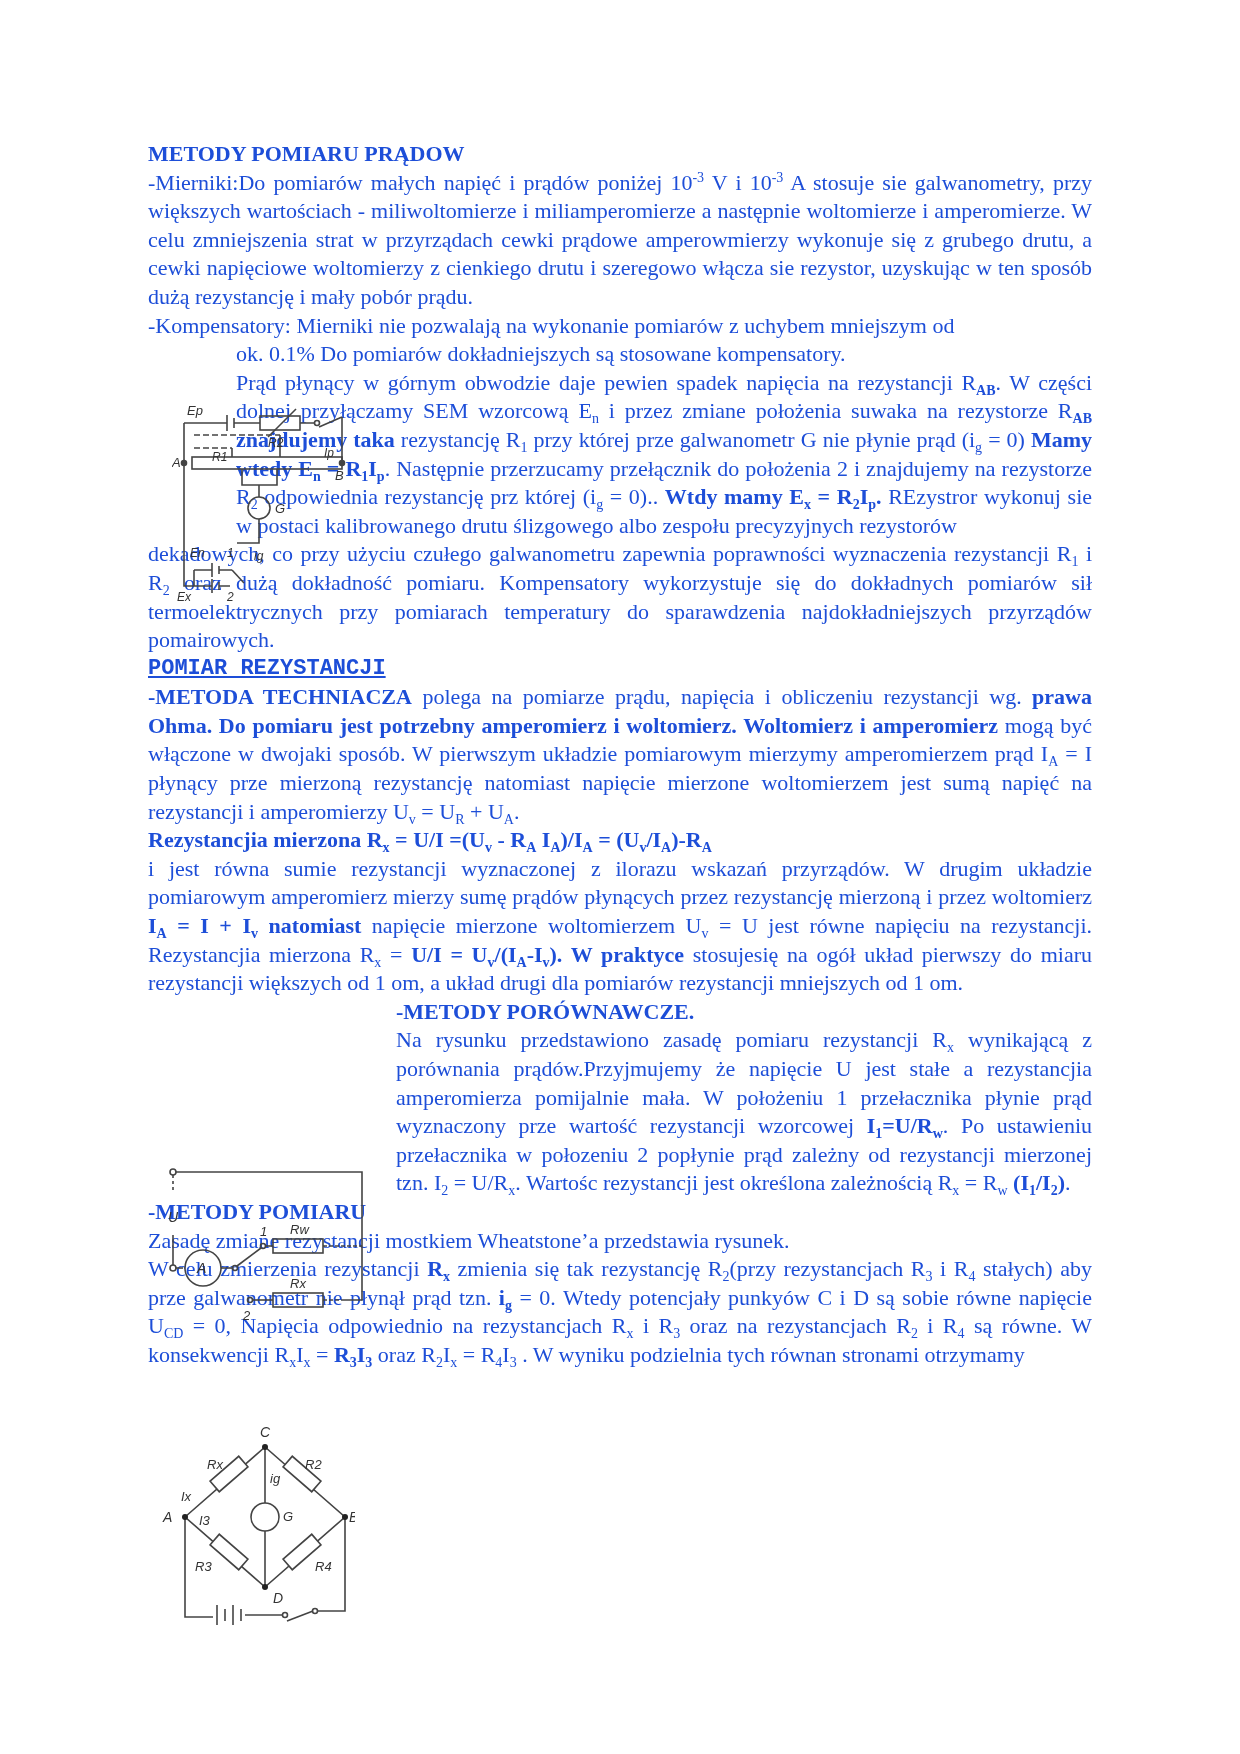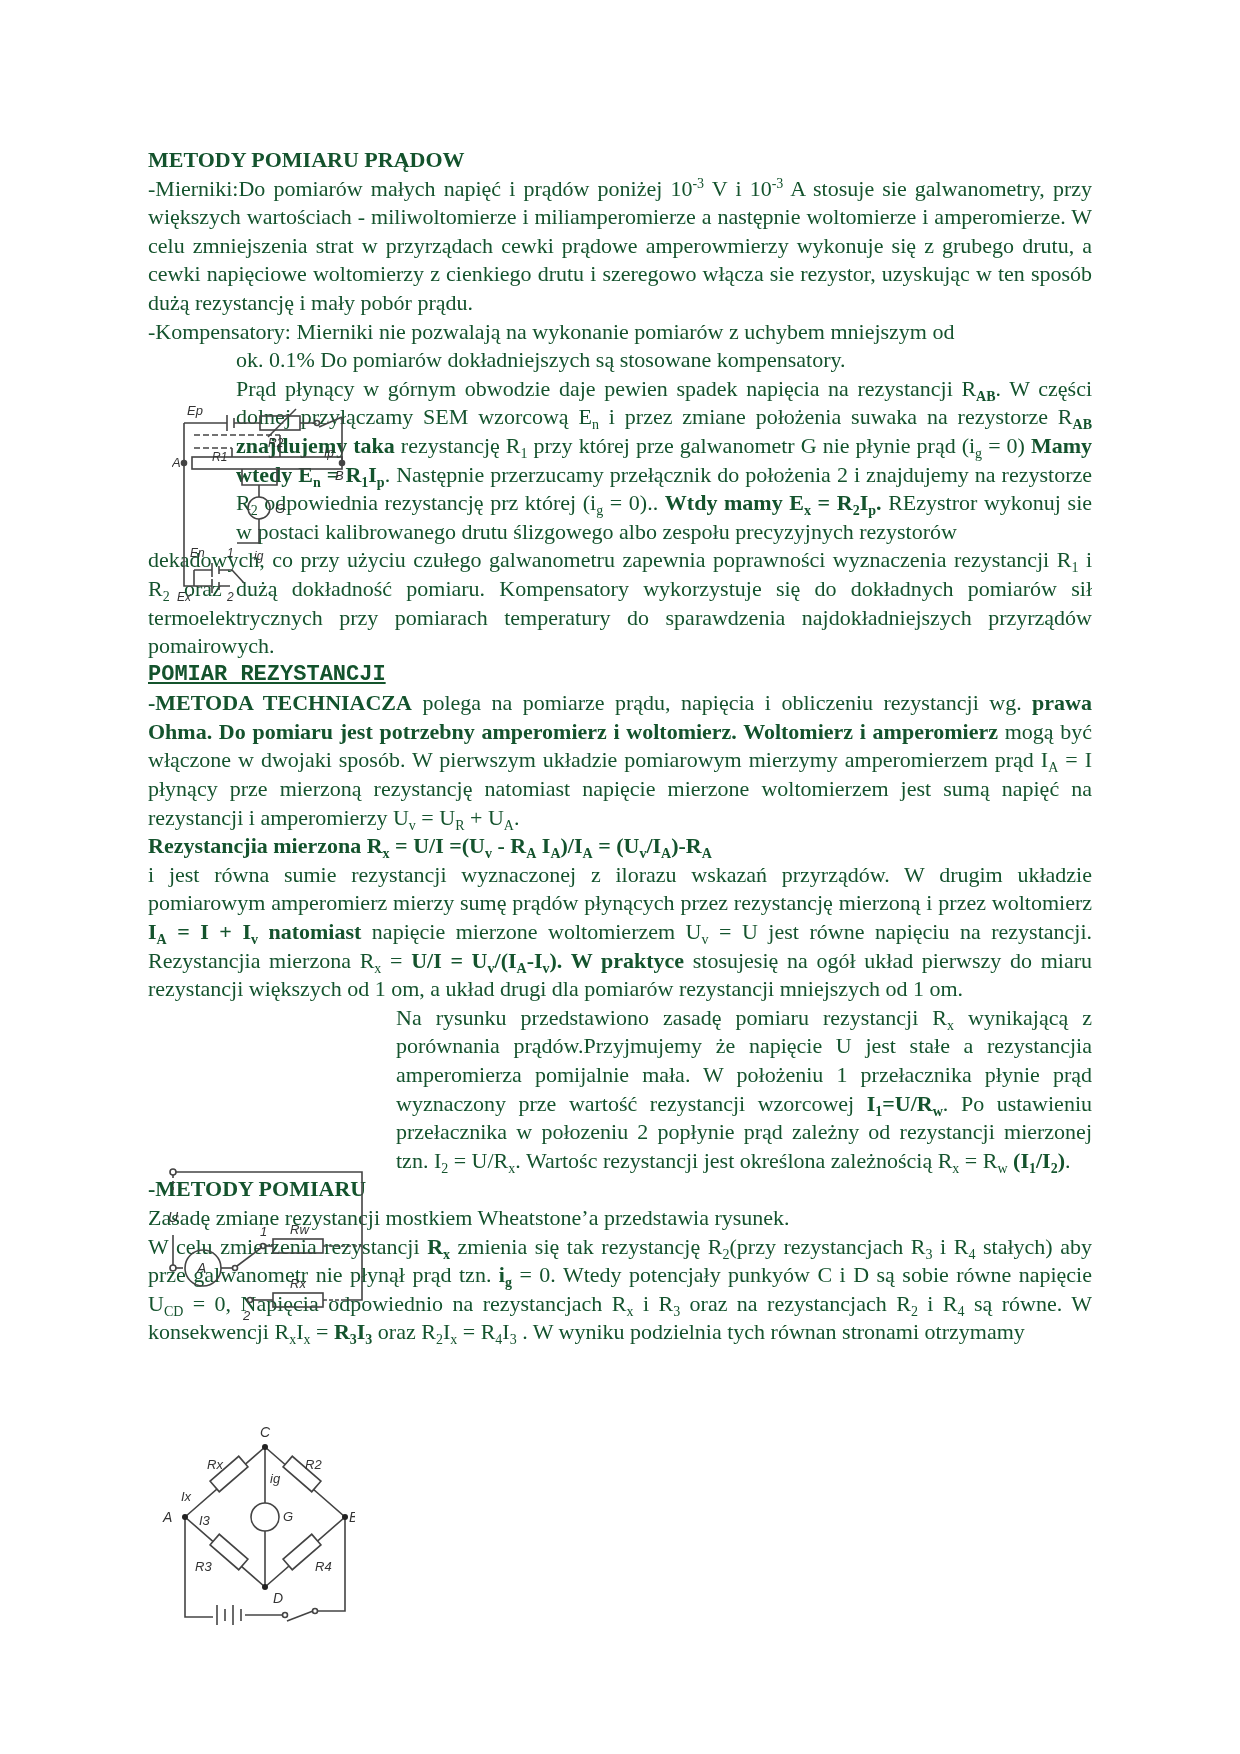--- a/index.html
+++ b/index.html
@@ -1,20 +1,20 @@
 <!DOCTYPE html>
 <html><head>
 <meta charset="utf-8">
 <style>
   html, body { margin: 0; padding: 0; background: #ffffff; }
   body { width: 1240px; height: 1754px; position: relative; overflow: hidden; }
   .page {
-    position: absolute; left: 148px; top: 146px; width: 944px;
+    position: absolute; left: 148px; top: 140px; width: 944px;
     font-family: "Liberation Serif", "DejaVu Serif", serif;
-    font-size: 22px; line-height: 28.6px; color: #14532d;
+    font-size: 22px; line-height: 28.6px; color: #1d4ed8;
   }
   .p { text-align: justify; margin: 0; }
   .h { font-weight: bold; margin: 0; }
   .u { text-decoration: underline; font-family: Liberation Mono, monospace; }
   .b { font-weight: bold; }
   .ind { margin-left: 88px; }
   .ind2 { }
   .ind3 { margin-left: 248px; }
   sub, sup { font-size: 14px; line-height: 0; }
   .fig { position: absolute; }
@@ -30,20 +30,21 @@
   <p class="p">-Kompensatory: Mierniki nie pozwalają na wykonanie pomiarów z uchybem mniejszym od</p>
   <p class="p ind"><span>ok. 0.1% Do pomiarów dokładniejszych są stosowane kompensatory.</span><br><span>Prąd płynący w górnym obwodzie daje pewien spadek napięcia na rezystancji R</span><sub class="b">AB</sub><span>. W części dolnej przyłączamy SEM wzorcową E</span><sub>n</sub><span> i przez zmiane położenia suwaka na rezystorze R</span><sub class="b">AB</sub><b> znajdujemy taka</b> rezystancję R<sub>1</sub> przy której prze galwanometr G nie płynie prąd (i<sub>g</sub> = 0) <b>Mamy wtedy E<sub>n</sub> = R<sub>1</sub>I<sub>p</sub></b>. Następnie przerzucamy przełącznik do położenia 2 i znajdujemy na rezystorze R<sub>2</sub> odpowiednia rezystancję prz której (i<sub>g</sub> = 0).. <b>Wtdy mamy E<sub>x</sub> = R<sub>2</sub>I<sub>p</sub>. </b>REzystror wykonuj sie w postaci kalibrowanego drutu ślizgowego albo zespołu precyzyjnych rezystorów</p>
   <p class="p" style="margin-top:-28.6px;text-indent:0;">
     <span style="display:inline-block;width:0;"></span>
   </p>
   <p class="p">dekadowych, co przy użyciu czułego galwanometru zapewnia poprawności wyznaczenia rezystancji R<sub>1</sub> i R<sub>2</sub> oraz dużą dokładność pomiaru. Kompensatory wykorzystuje się do dokładnych pomiarów sił termoelektrycznych przy pomiarach temperatury do sparawdzenia najdokładniejszych przyrządów pomairowych.</p>
 
   <p class="h u">POMIAR REZYSTANCJI</p>
   <p class="p"><b>-METODA TECHNIACZA</b> polega na pomiarze prądu, napięcia i obliczeniu rezystancji wg. <b>prawa Ohma. Do pomiaru jest potrzebny amperomierz i woltomierz. Woltomierz i amperomierz</b> mogą być włączone w dwojaki sposób. W pierwszym układzie pomiarowym mierzymy amperomierzem prąd I<sub>A</sub> = I płynący prze mierzoną rezystancję natomiast napięcie mierzone woltomierzem jest sumą napięć na rezystancji i amperomierzy U<sub>v</sub> = U<sub>R</sub> + U<sub>A</sub>.<br><b>Rezystancjia mierzona R<sub>x</sub> = U/I =(U<sub>v</sub> - R<sub>A</sub> I<sub>A</sub>)/I<sub>A</sub> = (U<sub>v</sub>/I<sub>A</sub>)-R<sub>A</sub></b><br>i jest równa sumie rezystancji wyznaczonej z ilorazu wskazań przyrządów. W drugim układzie pomiarowym amperomierz mierzy sumę prądów płynących przez rezystancję mierzoną i przez woltomierz <b>I<sub>A</sub> = I + I<sub>v</sub> natomiast</b> napięcie mierzone woltomierzem  U<sub>v</sub> = U jest równe napięciu na rezystancji. Rezystancjia mierzona R<sub>x</sub> = <b>U/I = U<sub>v</sub>/(I<sub>A</sub>-I<sub>v</sub>). W praktyce</b> stosujesię na ogół układ pierwszy do miaru rezystancji większych od 1 om, a układ drugi dla pomiarów rezystancji mniejszych od 1 om.</p>
 
+  <p class="h ind3">-METODY PORÓWNAWCZE.</p>
   <p class="p ind3">Na rysunku przedstawiono zasadę pomiaru rezystancji R<sub>x</sub> wynikającą z porównania prądów.Przyjmujemy że napięcie U jest stałe a rezystancjia amperomierza pomijalnie mała. W położeniu 1 przełacznika płynie prąd wyznaczony prze wartość rezystancji wzorcowej <b>I<sub>1</sub>=U/R<sub>w</sub></b>. Po ustawieniu przełacznika w połozeniu 2 popłynie prąd zależny od rezystancji mierzonej tzn. I<sub>2</sub> = U/R<sub>x</sub>. Wartośc rezystancji jest określona zależnością R<sub>x</sub> = R<sub>w</sub> <b>(I<sub>1</sub>/I<sub>2</sub>)</b>.</p>
 
   <p class="h">-METODY POMIARU</p>
   <p class="p">Zasadę zmiane rezystancji mostkiem Wheatstone’a przedstawia rysunek.</p>
   <p class="p ind2">W celu zmierzenia rezystancji <b>R<sub>x</sub></b> zmienia się tak rezystancję R<sub>2</sub>(przy rezystancjach R<sub>3</sub> i R<sub>4</sub> stałych) aby prze galwanometr nie płynął prąd tzn. <b>i<sub>g</sub></b> = 0. Wtedy potencjały punkyów C i D są sobie równe napięcie U<sub>CD</sub> = 0, Napięcia odpowiednio na rezystancjach R<sub>x</sub> i R<sub>3</sub> oraz na rezystancjach R<sub>2</sub> i R<sub>4</sub> są równe. W konsekwencji R<sub>x</sub>I<sub>x</sub> = <b>R<sub>3</sub>I<sub>3</sub></b> oraz R<sub>2</sub>I<sub>x</sub> = R<sub>4</sub>I<sub>3</sub> . W wyniku podzielnia tych równan stronami otrzymamy</p>
 </div>
 
 <svg class="fig" style="left:172px;top:405px;" width="175" height="200" viewBox="0 0 175 200">
   <g stroke="#444" stroke-width="1.6" fill="none">
     <path d="M12 18 H55 M62 18 H88 M128 18 H143"></path>

